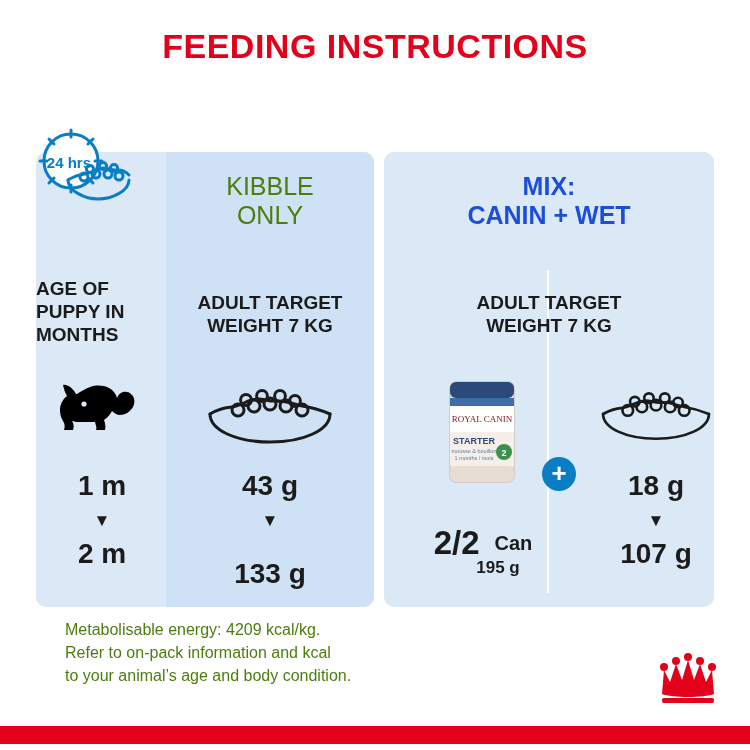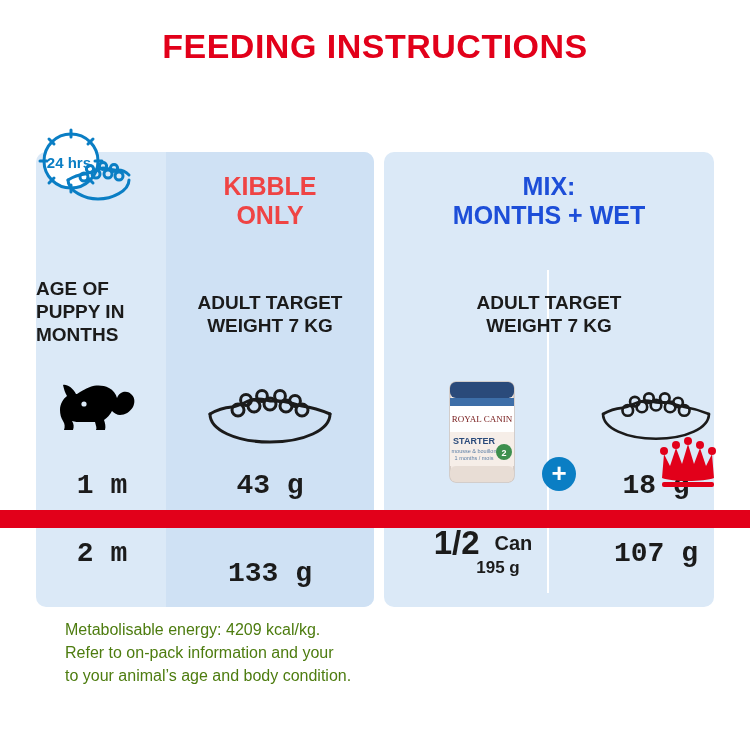--- a/index.html
+++ b/index.html
@@ -10,21 +10,21 @@
     width: 750px;
     height: 750px;
     background: #ffffff;
     font-family: "Liberation Sans", sans-serif;
     overflow: hidden;
     position: relative;
   }
   .page {
     position: relative;
     width: 750px;
-    height: 528px;
+    height: 744px;
     box-sizing: border-box;
   }
   .title {
     text-align: center;
     color: #e2001a;
     font-size: 34px;
     font-weight: bold;
     letter-spacing: 0.5px;
     padding-top: 28px;
     line-height: 1.1;
@@ -72,22 +72,22 @@
   }
 
   
   .head-kibble {
     position: absolute;
     left: 130px;
     top: 20px;
     width: 208px;
     text-align: center;
     font-size: 25px;
-    font-weight: bold;
-    color: #ef4444;
+    font-weight: normal;
+    color: #4d7c0f;
     line-height: 1.15;
   }
   .head-mix {
     position: absolute;
     left: 348px;
     top: 20px;
     width: 330px;
     text-align: center;
     font-size: 25px;
     font-weight: bold;
@@ -172,21 +172,20 @@
     text-align: center;
   }
 
   
   .val {
     position: absolute;
     text-align: center;
     font-size: 28px;
     font-weight: bold;
     color: #1b1b1b;
-    font-family: Liberation Mono, monospace;
   }
   .arrow {
     position: absolute;
     text-align: center;
     color: #1b1b1b;
     font-size: 17px;
     line-height: 1;
   }
   .age-1 { left: 20px; top: 318px; width: 92px; }
   .age-arrow { left: 20px; top: 360px; width: 92px; }
@@ -292,21 +291,21 @@
       <div class="divider-v" style="left:163px;"></div>
     </div>
 
     <div class="head-kibble">
       <span>KIBBLE</span><br>
       <span>ONLY</span>
     </div>
 
     <div class="head-mix">
       <span>MIX:</span><br>
-      <span>MONTHS + WET</span>
+      <span>CANIN + WET</span>
     </div>
 
     <div class="sub-age">
       AGE OF<br>PUPPY IN<br>MONTHS
     </div>
     <div class="sub-kibble">
       ADULT TARGET<br>WEIGHT 7 KG
     </div>
     <div class="sub-mix">
       ADULT TARGET<br>WEIGHT 7 KG
@@ -380,21 +379,21 @@
 
     <div class="val kib-1">43 g</div>
     <div class="arrow kib-arrow">▼</div>
     <div class="val kib-2">133 g</div>
 
     <div class="val mix-1">18 g</div>
     <div class="arrow mix-arrow">▼</div>
     <div class="val mix-2">107 g</div>
 
     <div class="can-amount">
-      <span class="frac">1/2</span><span class="canword">Can</span>
+      <span class="frac">2/2</span><span class="canword">Can</span>
       <span class="grams">195 g</span>
     </div>
   </div>
 
   <div class="badge24">
     <svg width="104" height="78" viewBox="0 0 104 78">
       <g stroke="#0a7ec4" stroke-width="3" fill="none" stroke-linecap="round">
         <circle cx="43" cy="33" r="27" fill="#ffffff"></circle>
         <line x1="43" y1="2" x2="43" y2="9"></line>
         <line x1="43" y1="57" x2="43" y2="64"></line>
@@ -415,21 +414,21 @@
         <circle cx="62" cy="41" r="3.6"></circle>
           <circle cx="75" cy="38" r="3.6"></circle>
         <circle cx="86" cy="40" r="3.6"></circle>
       </g>
     </svg>
     <div class="badge24-label">24 hrs.</div>
   </div>
 
   <div class="footnote">
     <span>Metabolisable energy: 4209 kcal/kg.</span><br>
-    <span>Refer to on-pack information and your</span><br>
+    <span>Refer to on-pack information and kcal</span><br>
     <span>to your animal’s age and body condition.</span>
   </div>
 
   <div class="brand-logo">
     <svg width="66" height="60" viewBox="0 0 66 60">
       <g fill="#e2001a">
         <path d="M6 22 L12 34 L18 16 L24 32 L30 12 L36 32 L42 16 L48 34 L54 22 L56 46 C46 50 14 50 4 46 Z"></path>
         <circle cx="6" cy="19" r="4"></circle>
           <circle cx="18" cy="13" r="4"></circle>
         <circle cx="30" cy="9" r="4"></circle>

